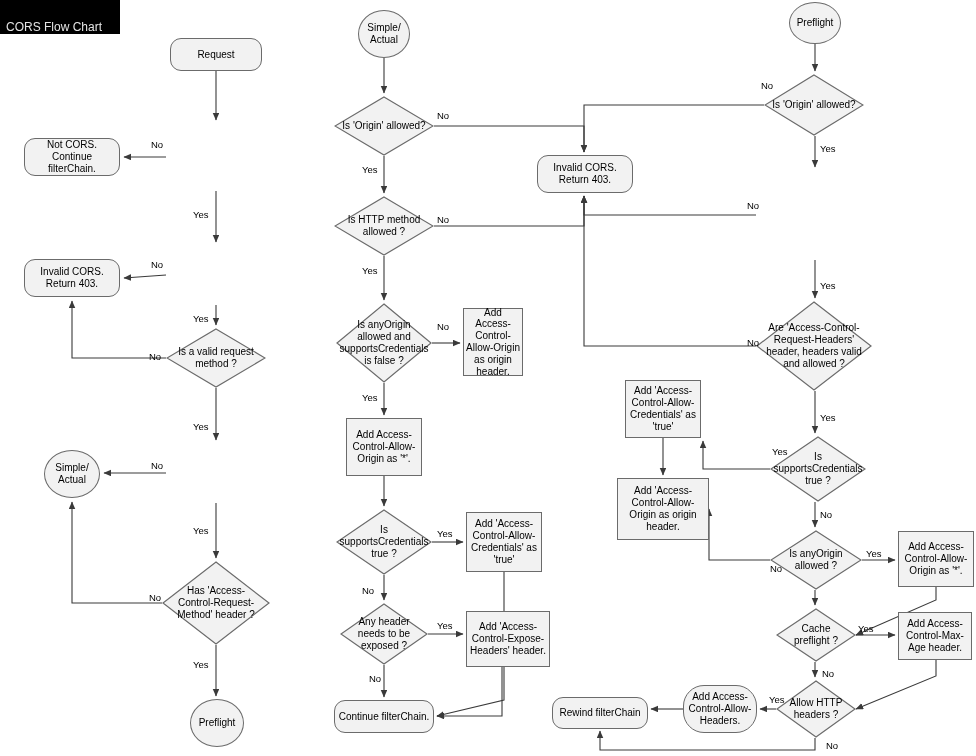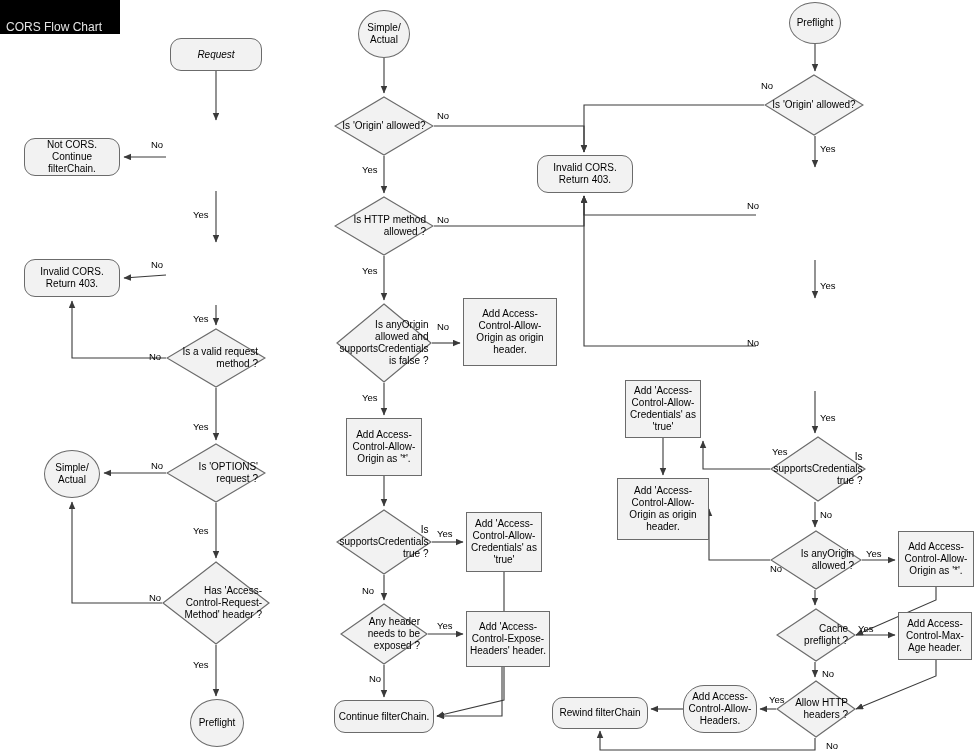--- a/index.html
+++ b/index.html
@@ -42,21 +42,20 @@
   }
   .node.round {
     border-radius: 11px;
   }
   .node.ellipse {
     border-radius: 50%;
   }
   .node.diamond {
     background: transparent;
     border: none;
-    text-align: right;
   }
   .node.diamond .dshape {
     position: absolute;
     left: 0; top: 0;
     width: 100%;
     height: 100%;
   }
   .node.diamond .dlabel {
     position: relative;
     z-index: 2;
@@ -140,47 +139,41 @@
       <path d="M815,590 L815,605"></path>
       <path d="M856,635 L895,635"></path>
       <path d="M815,662 L815,677"></path>
       <path d="M936,660 L936,676 L856,709"></path>
       <path d="M776,709 L760,709"></path>
       <path d="M683,709 L651,709"></path>
       <path d="M815,738 L815,750 L600,750 L600,731"></path>
     </g>
   </svg>
 
-  <div class="node round" style="left:170px;top:38px;width:92px;height:33px;font-style:italic;">
+  <div class="node round" style="left:170px;top:38px;width:92px;height:33px;">
       <span>Request</span>
     </div>
 
 
   <div class="node round" style="left:24px;top:138px;width:96px;height:38px;">
       <span>Not CORS. Continue filterChain.</span>
     </div>
 
 
   <div class="node round" style="left:24px;top:259px;width:96px;height:38px;">
       <span>Invalid CORS. Return 403.</span>
     </div>
 
   <div class="node diamond" style="left:166px;top:328px;width:100px;height:60px;">
     <svg class="dshape" viewBox="0 0 100 60" preserveAspectRatio="none">
         <polygon points="50,1 99,30 50,59 1,30" fill="#f2f2f2" stroke="#6b6b6b" stroke-width="1.2"></polygon>
       </svg>
     <span class="dlabel">Is a valid request method ?</span>
   </div>
 
-  <div class="node diamond" style="left:166px;top:443px;width:100px;height:60px;">
-    <svg class="dshape" viewBox="0 0 100 60" preserveAspectRatio="none">
-        <polygon points="50,1 99,30 50,59 1,30" fill="#f2f2f2" stroke="#6b6b6b" stroke-width="1.2"></polygon>
-      </svg>
-    <span class="dlabel">Is 'OPTIONS' request ?</span>
-  </div>
 
   <div class="node ellipse" style="left:44px;top:450px;width:56px;height:48px;">
       <span>Simple/ Actual</span>
     </div>
 
   <div class="node diamond" style="left:162px;top:561px;width:108px;height:84px;">
     <svg class="dshape" viewBox="0 0 108 84" preserveAspectRatio="none">
         <polygon points="54,1 107,42 54,83 1,42" fill="#f2f2f2" stroke="#6b6b6b" stroke-width="1.2"></polygon>
       </svg>
     <span class="dlabel">Has 'Access-Control-Request-Method' header ?</span>
@@ -212,21 +205,21 @@
     <span class="dlabel">Is HTTP method allowed ?</span>
   </div>
 
   <div class="node diamond" style="left:336px;top:303px;width:96px;height:80px;">
     <svg class="dshape" viewBox="0 0 96 80" preserveAspectRatio="none">
         <polygon points="48,1 95,40 48,79 1,40" fill="#f2f2f2" stroke="#6b6b6b" stroke-width="1.2"></polygon>
       </svg>
     <span class="dlabel">Is anyOrigin allowed and supportsCredentials is false ?</span>
   </div>
 
-  <div class="node rect" style="left:463px;top:298px;width:94px;height:68px;">
+  <div class="node rect" style="left:463px;top:308px;width:60px;height:68px;">
       <span>Add Access-Control-Allow-Origin as origin header.</span>
     </div>
 
   <div class="node rect" style="left:346px;top:418px;width:76px;height:58px;">
       <span>Add Access-Control-Allow-Origin as '*'.</span>
     </div>
 
   <div class="node diamond" style="left:336px;top:509px;width:96px;height:66px;">
     <svg class="dshape" viewBox="0 0 96 66" preserveAspectRatio="none">
         <polygon points="48,1 95,33 48,65 1,33" fill="#f2f2f2" stroke="#6b6b6b" stroke-width="1.2"></polygon>
@@ -258,20 +251,26 @@
     </div>
 
   <div class="node diamond" style="left:764px;top:74px;width:100px;height:62px;">
     <svg class="dshape" viewBox="0 0 100 62" preserveAspectRatio="none">
         <polygon points="50,1 99,31 50,61 1,31" fill="#f2f2f2" stroke="#6b6b6b" stroke-width="1.2"></polygon>
       </svg>
     <span class="dlabel">Is 'Origin' allowed?</span>
   </div>
 
 
+  <div class="node diamond" style="left:756px;top:301px;width:116px;height:90px;">
+    <svg class="dshape" viewBox="0 0 116 90" preserveAspectRatio="none">
+        <polygon points="58,1 115,45 58,89 1,45" fill="#f2f2f2" stroke="#6b6b6b" stroke-width="1.2"></polygon>
+      </svg>
+    <span class="dlabel">Are 'Access-Control-Request-Headers' header, headers valid and allowed ?</span>
+  </div>
 
   <div class="node diamond" style="left:770px;top:436px;width:96px;height:66px;">
     <svg class="dshape" viewBox="0 0 96 66" preserveAspectRatio="none">
         <polygon points="48,1 95,33 48,65 1,33" fill="#f2f2f2" stroke="#6b6b6b" stroke-width="1.2"></polygon>
       </svg>
     <span class="dlabel">Is supportsCredentials true ?</span>
   </div>
 
   <div class="node rect" style="left:625px;top:380px;width:76px;height:58px;">
       <span>Add 'Access-Control-Allow-Credentials' as 'true'</span>

